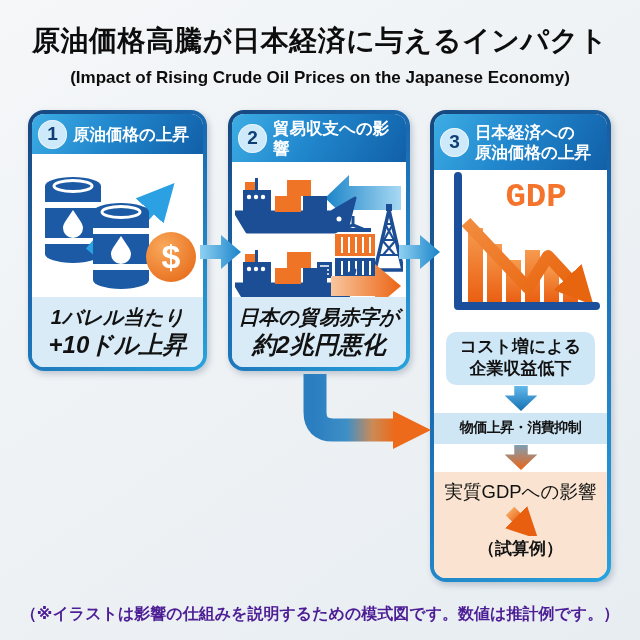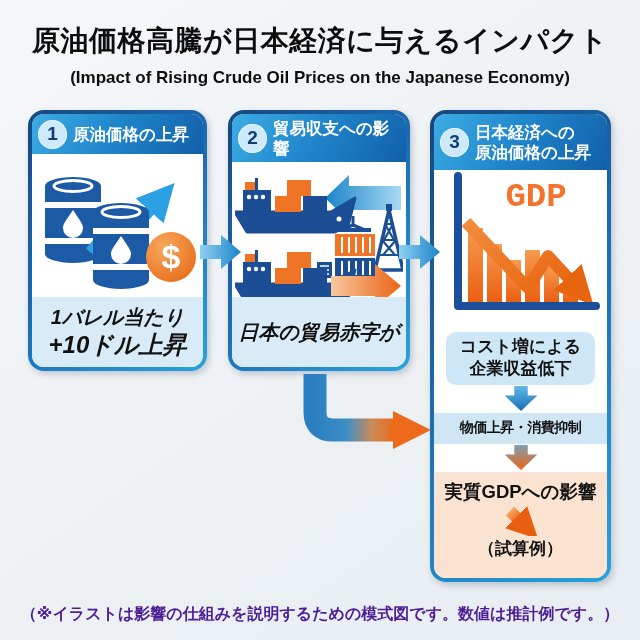--- a/index.html
+++ b/index.html
@@ -57,21 +57,21 @@
   }
   .flow-arrow { flex:0 0 26px; margin:1px 0; display:flex; align-items:center; justify-content:center; }
   .band {
     flex:0 0 31px; background:#cfe6f5; display:flex; align-items:center; justify-content:center;
     font-size:14px; font-weight:800; letter-spacing:-.5px;font-family:Liberation Serif, serif;
   }
   .result-box {
     flex:1 1 auto; background:#fae4d1;
     display:flex; flex-direction:column; align-items:center; padding-top:7px; gap:1px;
   }
-  .result-title { font-size:18.5px; font-weight:700;text-align:center; }
+  .result-title { font-size:18.5px; font-weight:400;text-align:center; }
   .result-row { display:flex; align-items:center; gap:7px; margin-top:1px; }
   .result-value { font-size:25px; font-weight:800; }
   .result-note { font-size:17px; font-weight:800; }
   .link-arrow { position:absolute; top:233px; }
   #link1 { left:200px; } #link2 { left:399px; }
   .connector { position:absolute; left:295px; top:372px; z-index:3; }
   .footer {
     position:absolute; bottom:15px; left:0; width:100%;
     text-align:center; font-size:16px; font-weight:700; color:#4c1d95;
   }
@@ -169,20 +169,21 @@
           <polygon points="14,0 28,60 0,60" fill="none" stroke="#1c4e96" stroke-width="3.5"></polygon>
           <path d="M10,14 h8 M7,30 h14 M4,45 h20 M7,30 L20,45 M21,30 L8,45 M10,14 L19,30 M18,14 L9,30" stroke="#1c4e96" stroke-width="2.2" fill="none"></path>
           <rect x="11" y="-6" width="6" height="7" fill="#1c4e96"></rect>
         </g>
         <use href="#ship" x="0" y="88"></use>
         <polygon points="96,114 140,114 140,102 166,124 140,146 140,134 96,134" fill="url(#gR)"></polygon>
       </svg>
     </div>
     <div class="panel-caption">
       <div class="cap1">日本の貿易赤字が</div>
+      <div class="cap2">約2兆円悪化</div>
     </div>
   </div>
 </div>
 
 <div class="panel" id="panel3">
   <div class="panel-inner">
     <div class="panel-header">
       <div class="badge">3</div>
       <div class="panel-title">
         <div>日本経済への</div>

